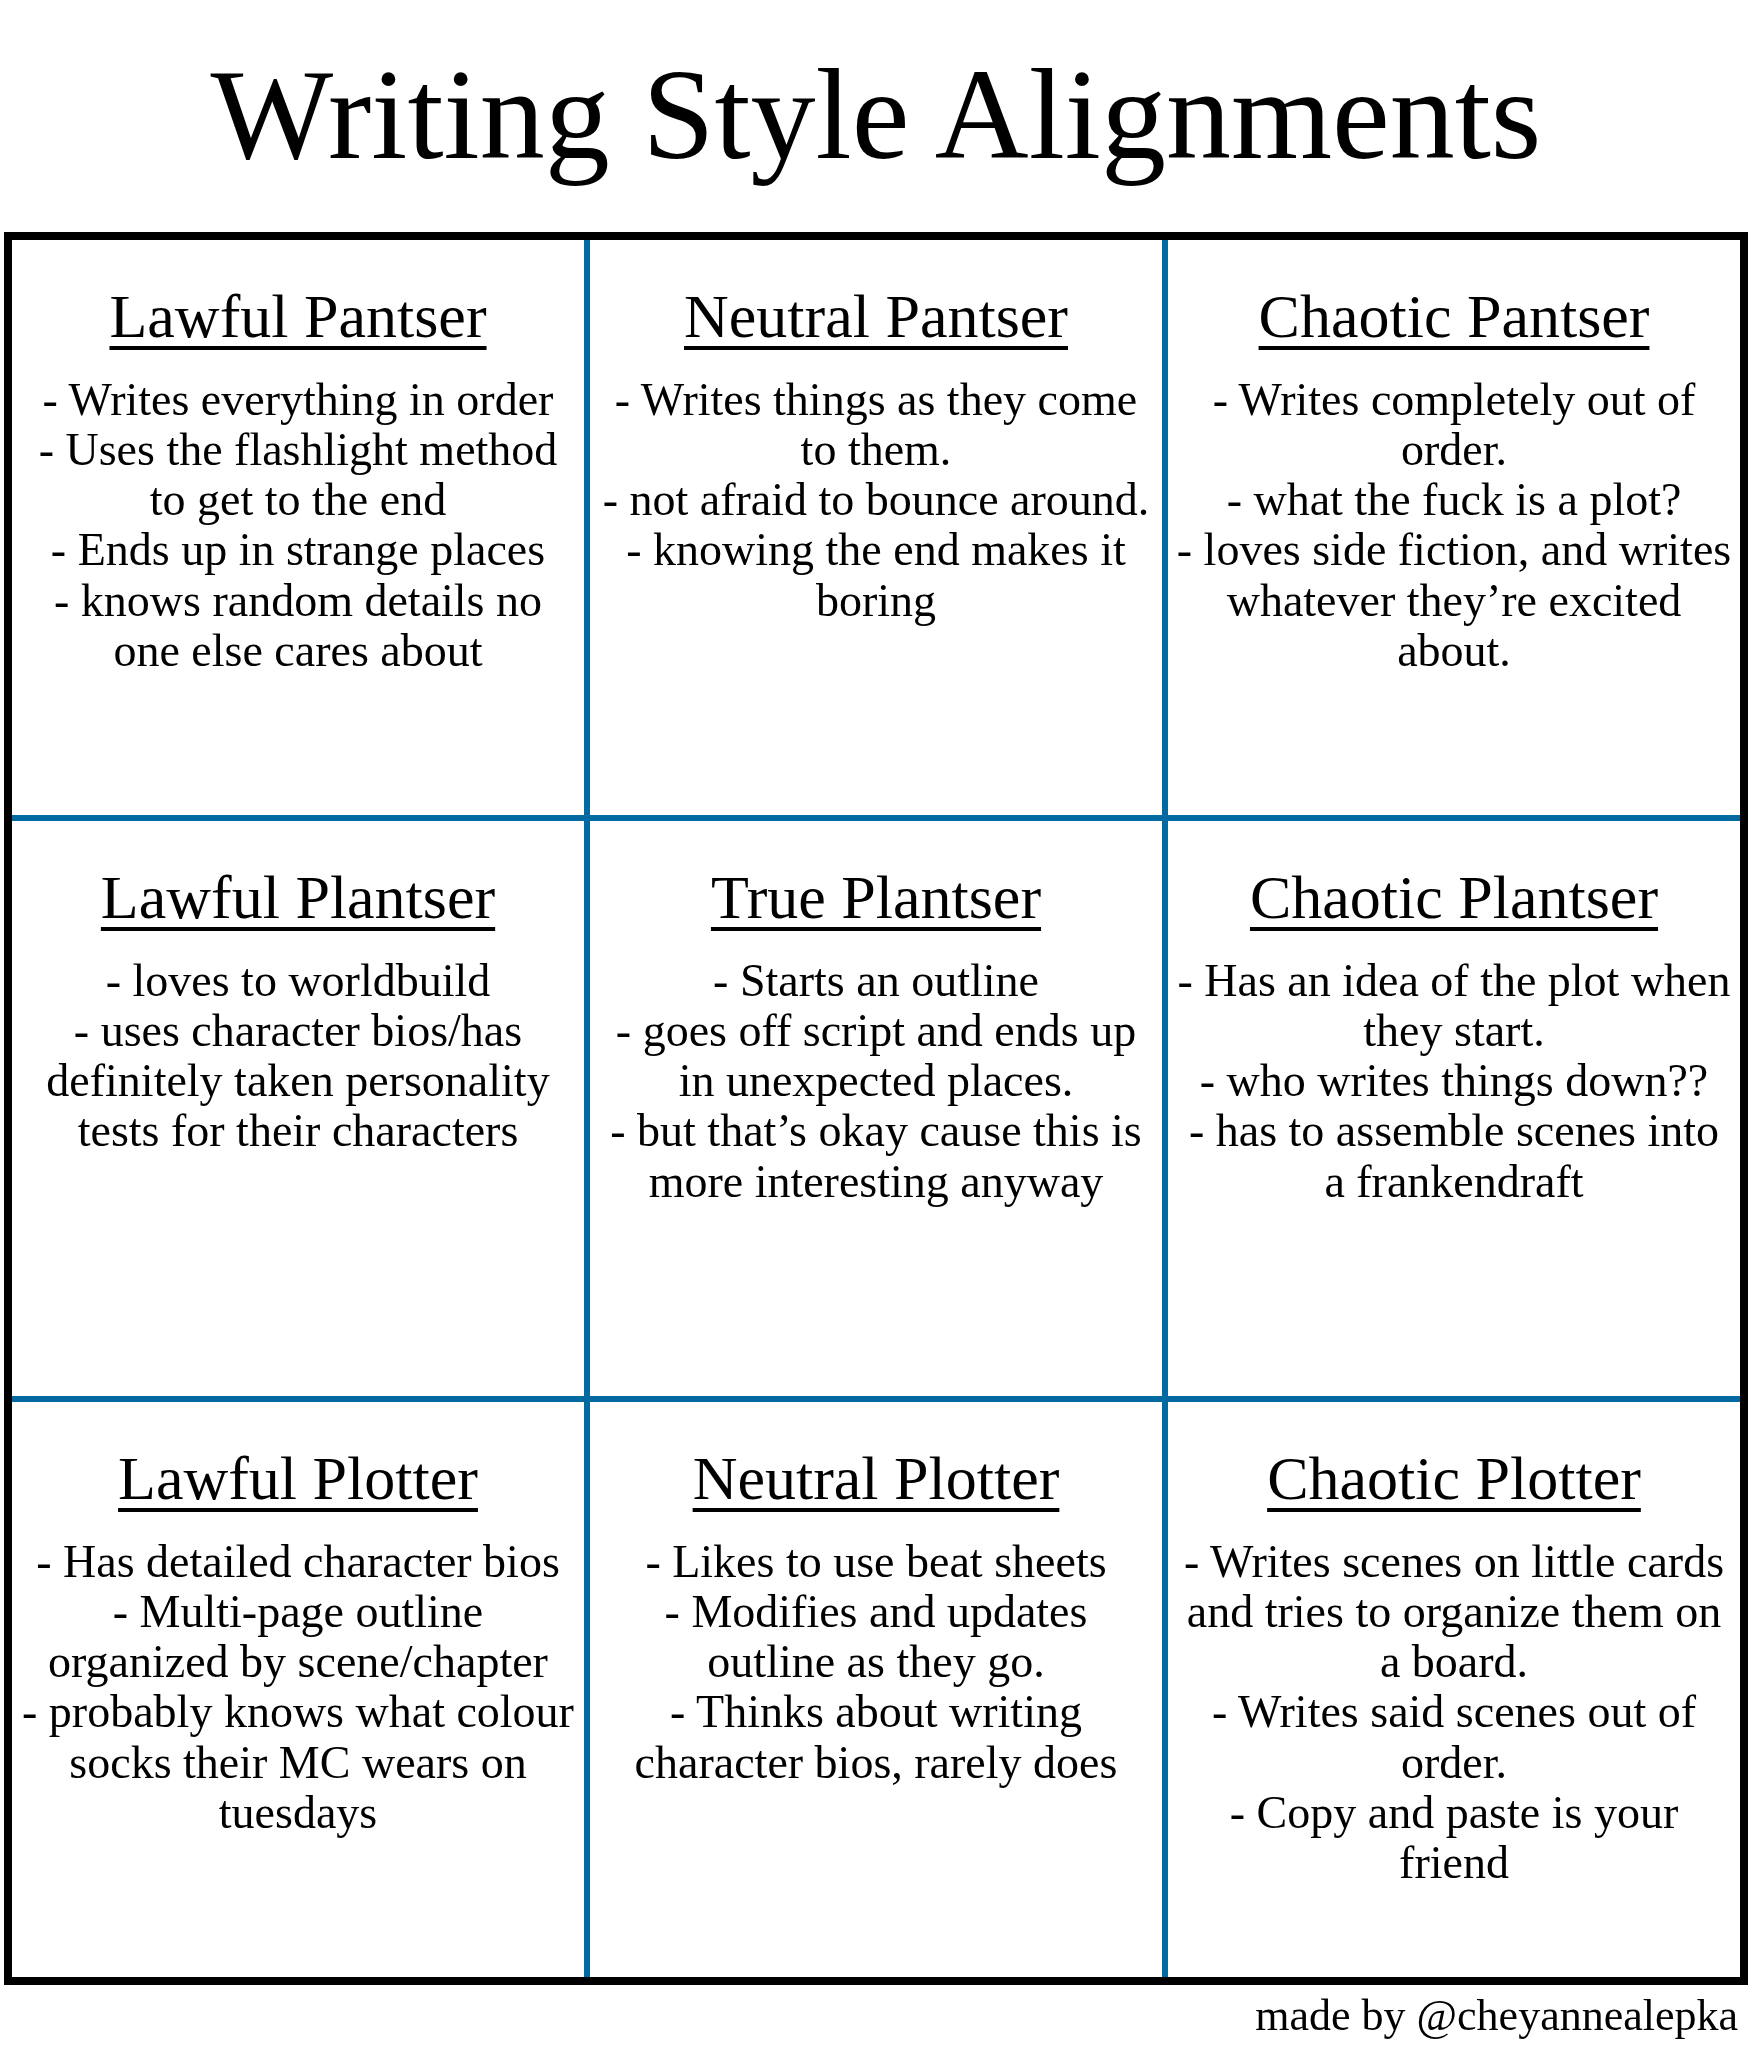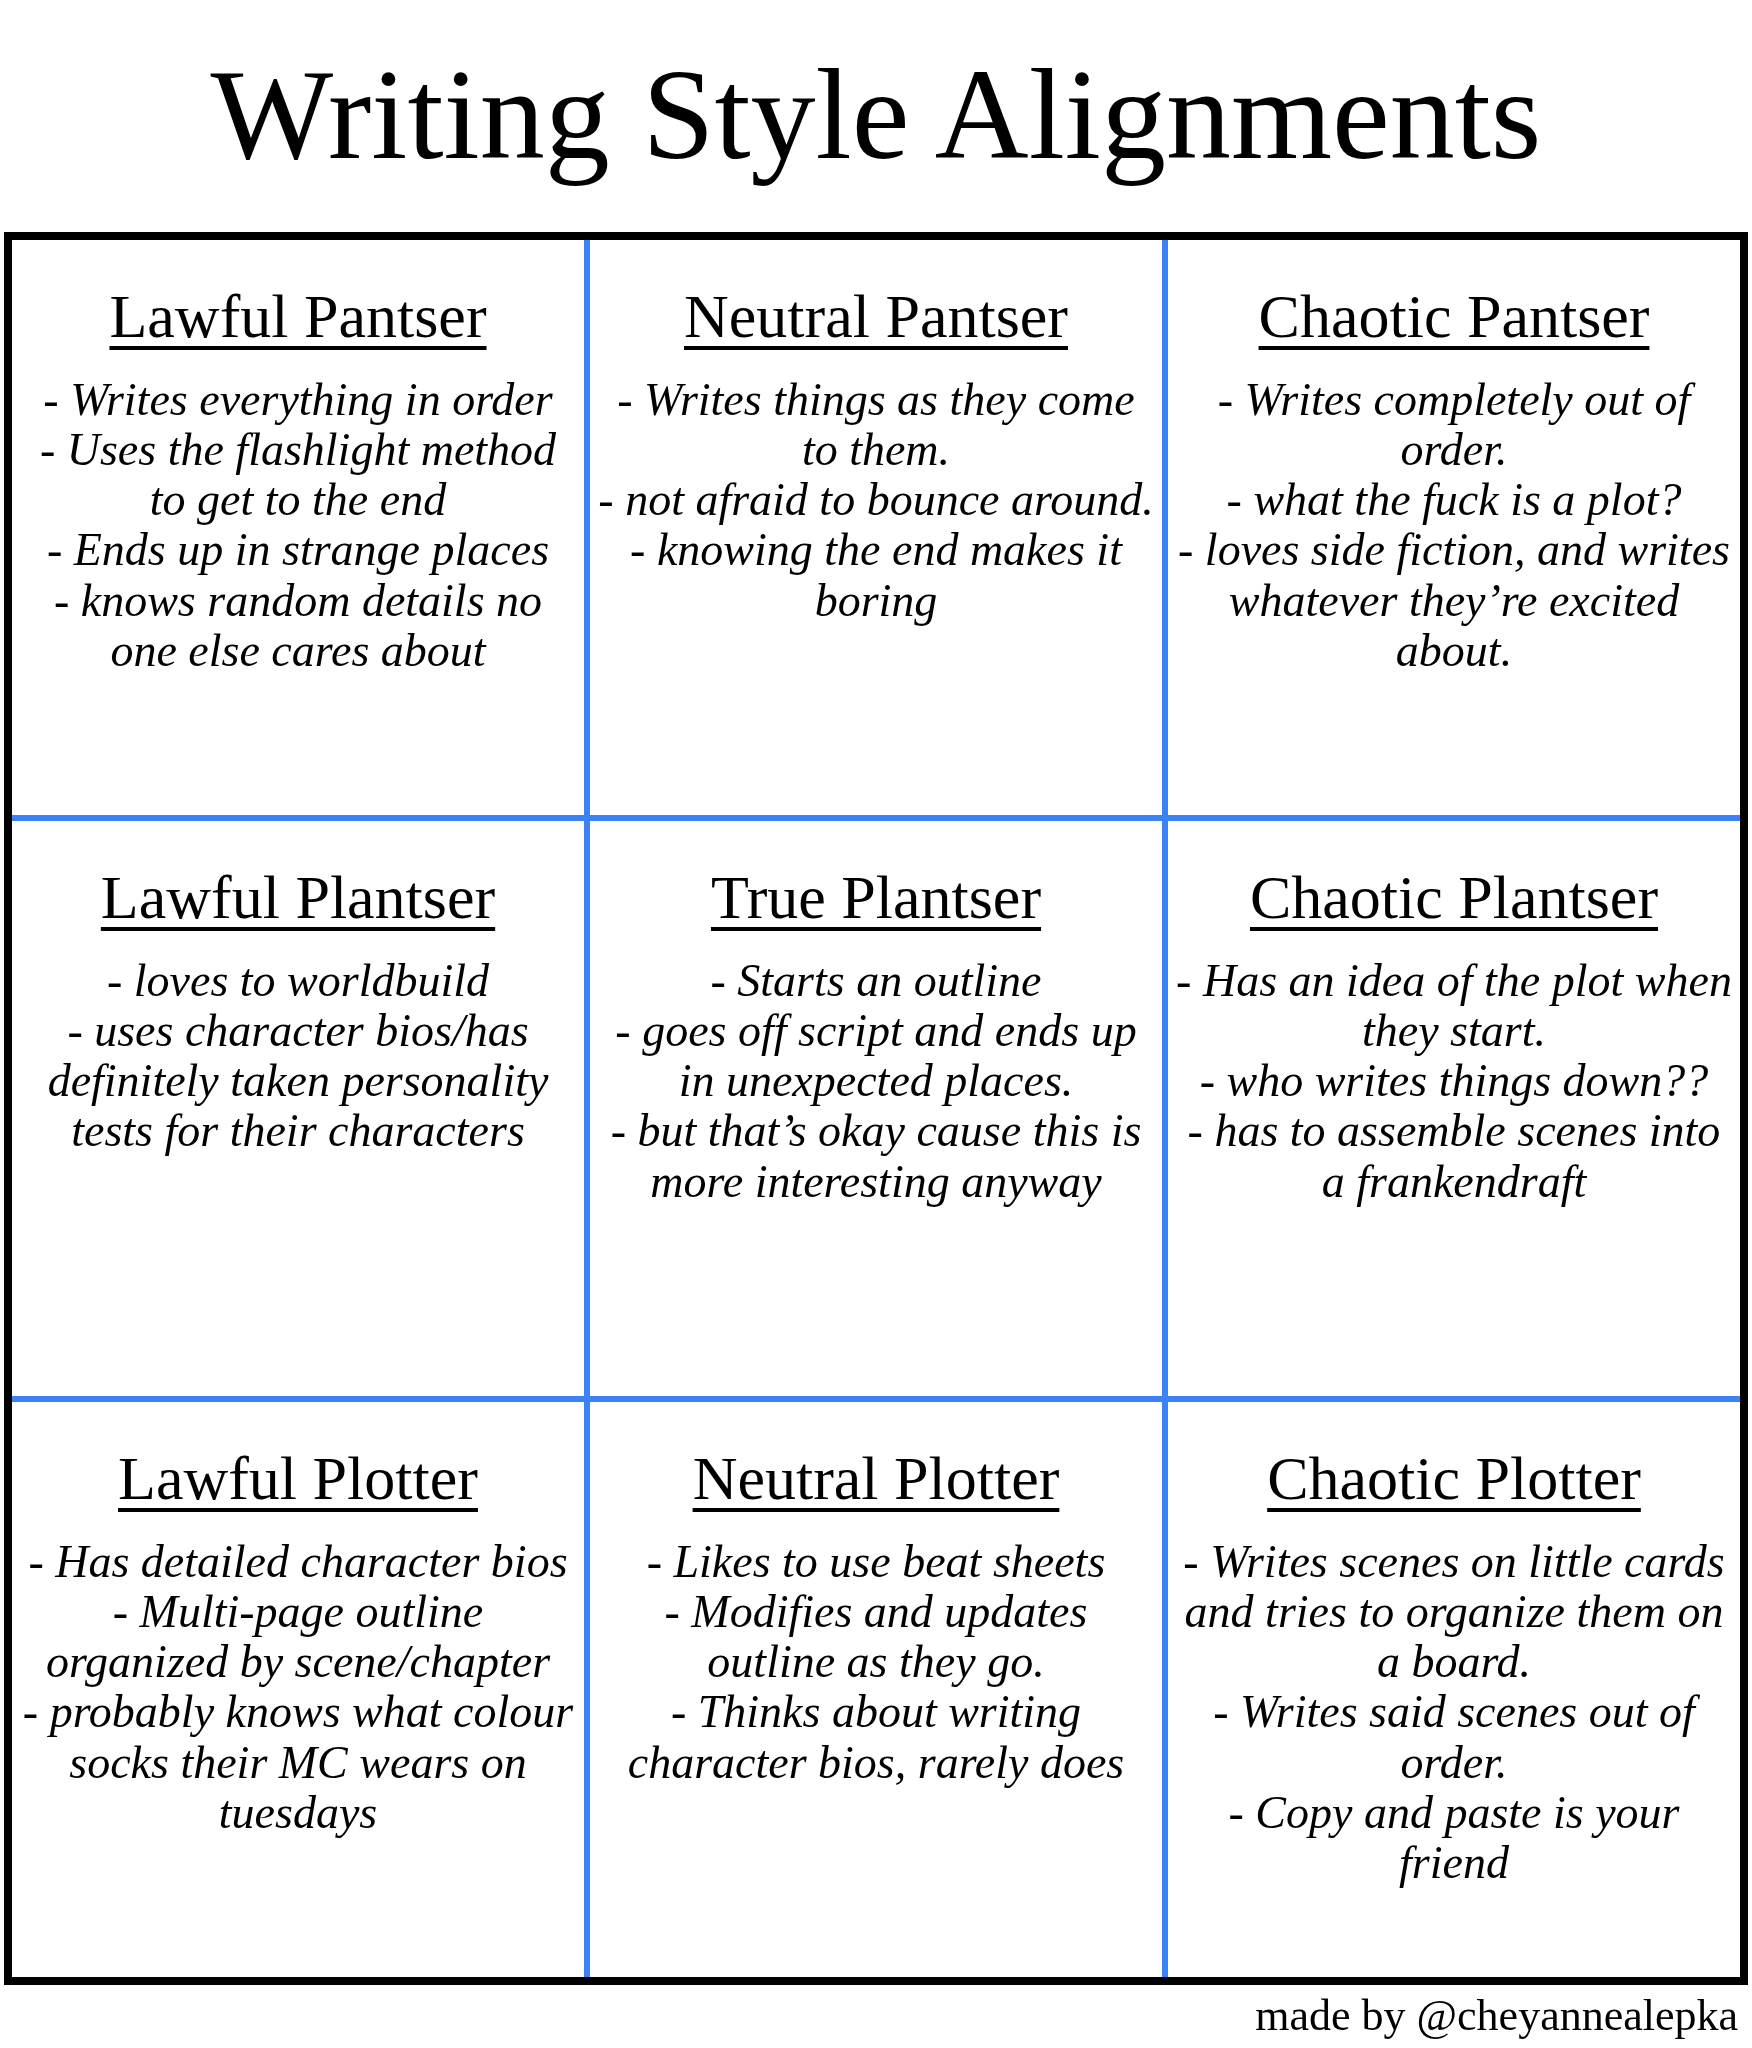--- a/index.html
+++ b/index.html
@@ -29,21 +29,21 @@
     white-space: nowrap;
   }
   .grid {
     position: absolute;
     top: 232px;
     left: 4px;
     width: 1744px;
     height: 1753px;
     box-sizing: border-box;
     border: 8px solid #000000;
-    background: #3b82f6;
+    background: #0369a1;
     display: grid;
     grid-template-columns: 1fr 1fr 1fr;
     grid-template-rows: 1fr 1fr 1fr;
     gap: 6px;
   }
   .cell {
     background: #ffffff;
     box-sizing: border-box;
     padding: 44px 8px 0 8px;
     text-align: center;
@@ -54,21 +54,20 @@
     font-weight: normal;
     margin: 0 0 26px 0;
     line-height: 1.05;
     text-decoration: underline;
     text-decoration-thickness: 4px;
     text-underline-offset: 9px;
   }
   .cell-bullet {
     font-size: 46px;
     line-height: 1.09;
-    font-style: italic;
   }
   .credit {
     position: absolute;
     top: 1994px;
     right: 14px;
     font-size: 44px;
     line-height: 1;
     margin-left: 24px;
   }
 </style>

